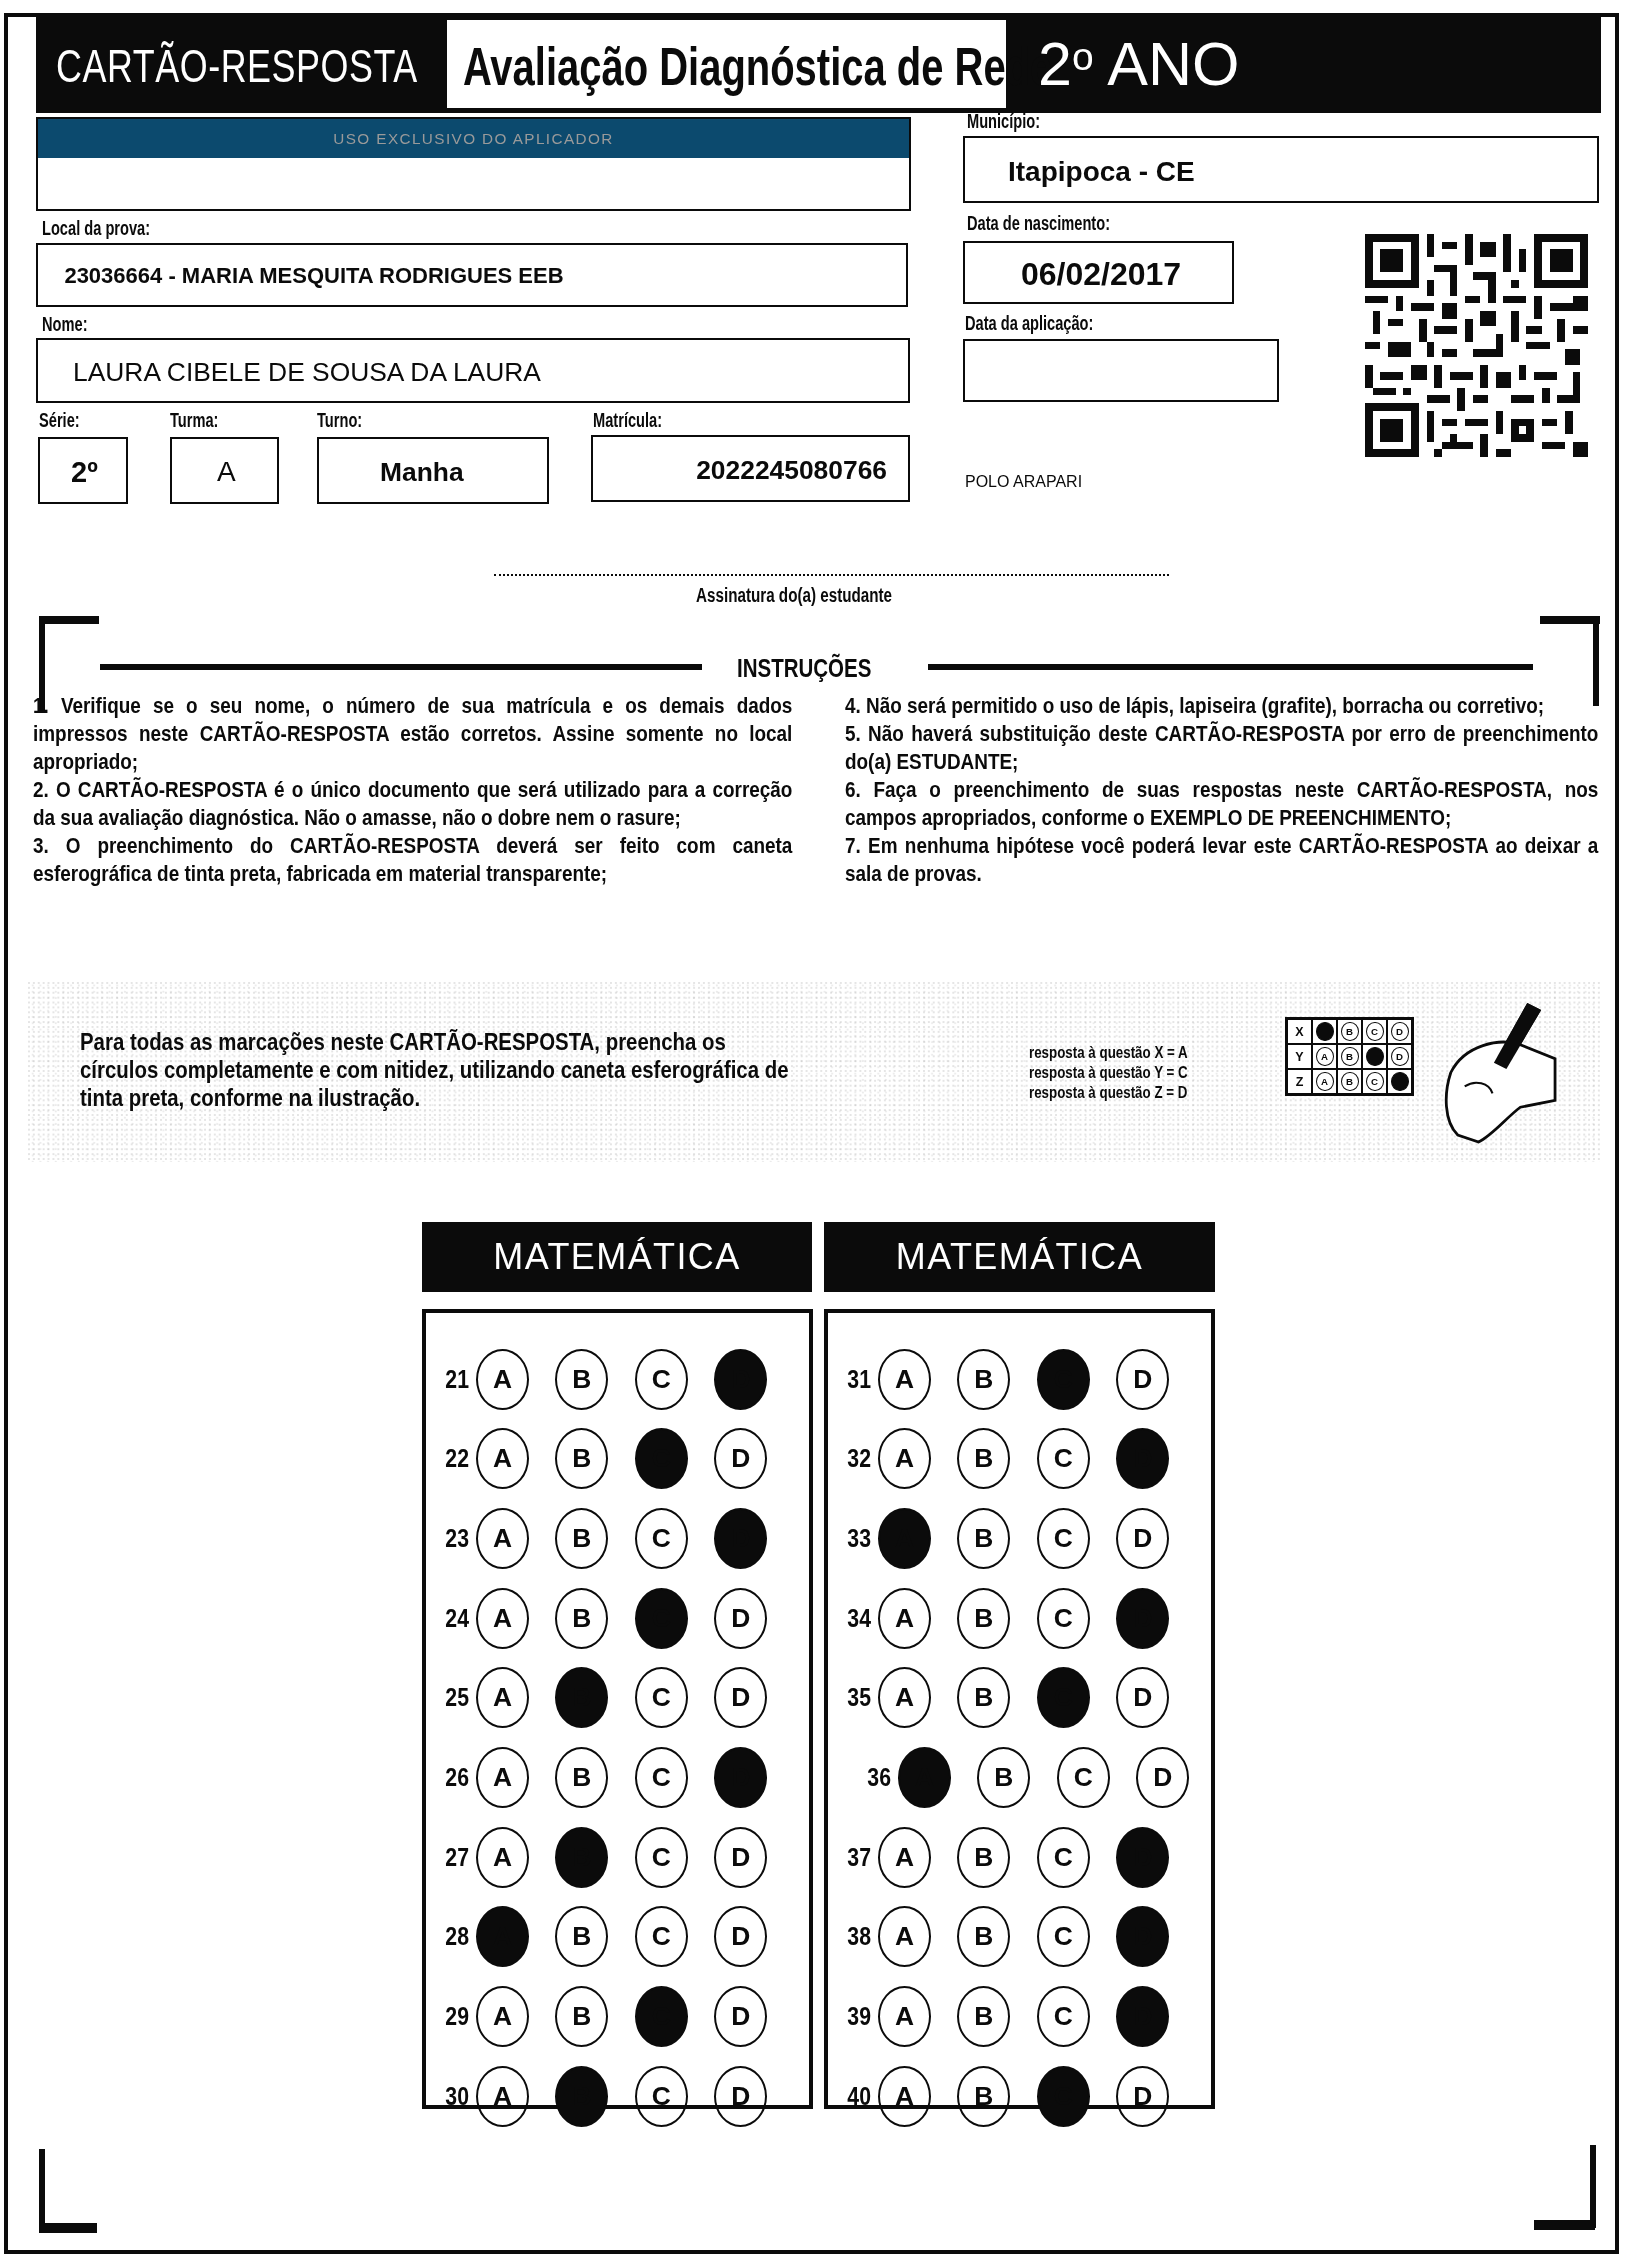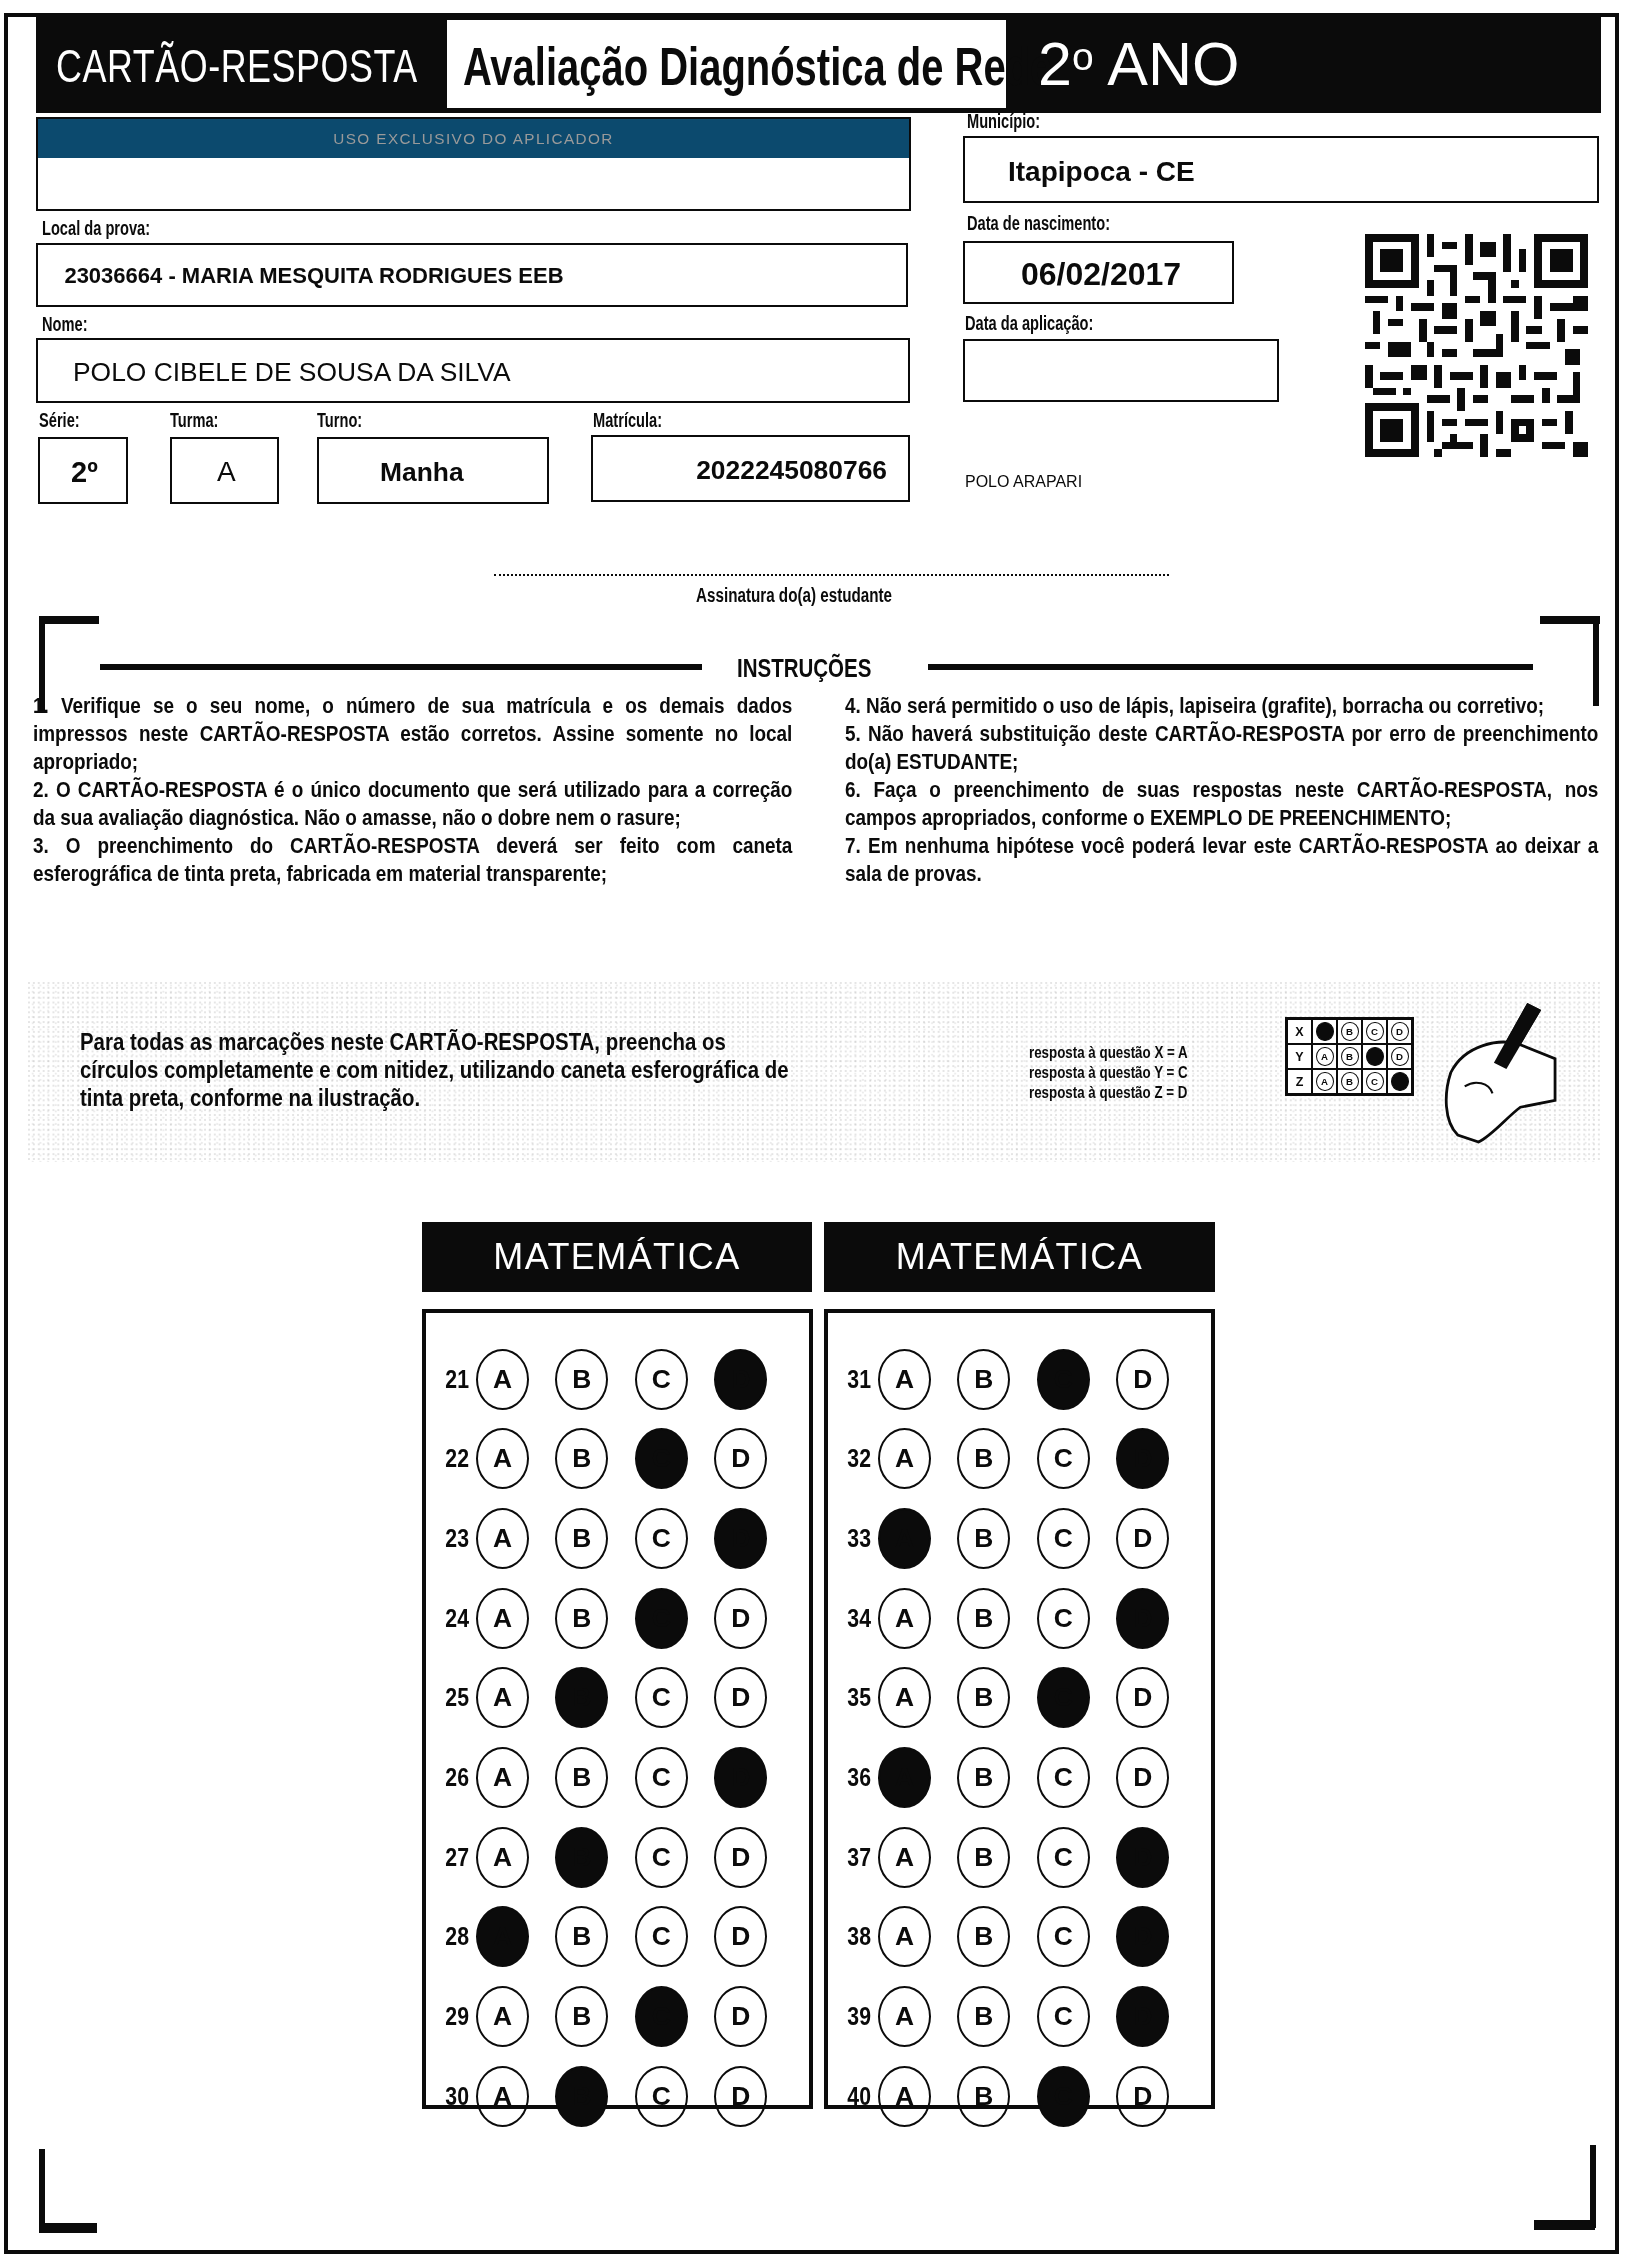--- a/index.html
+++ b/index.html
@@ -64,21 +64,21 @@
   <div class="apl-bar">USO EXCLUSIVO DO APLICADOR</div>
 </div>
 
 <div class="abs lbl" style="left:42px;top:217px;">Local da prova:</div>
 <div class="abs box" style="left:36px;top:243px;width:872px;height:64px;">
   <div class="abs val" style="left:26.4px;top:18px;font-size:22px;">23036664 - MARIA MESQUITA RODRIGUES EEB</div>
 </div>
 
 <div class="abs lbl" style="left:42px;top:313px;">Nome:</div>
 <div class="abs box" style="left:36px;top:338px;width:874px;height:65px;">
-  <div class="abs" style="left:35px;top:16.7px;font-size:26.4px;white-space:nowrap;">POLO CIBELE DE SOUSA DA SILVA</div>
+  <div class="abs" style="left:35px;top:16.7px;font-size:26.4px;white-space:nowrap;">LAURA CIBELE DE SOUSA DA LAURA</div>
 </div>
 
 <div class="abs lbl" style="left:39px;top:409px;">Série:</div>
 <div class="abs box" style="left:38px;top:437px;width:90px;height:67px;">
   <div class="abs val" style="left:31px;top:16.7px;font-size:29px;">2º</div>
 </div>
 
 <div class="abs lbl" style="left:170px;top:409px;">Turma:</div>
 <div class="abs box" style="left:170px;top:437px;width:109px;height:67px;">
   <div class="abs" style="left:45px;top:16.7px;font-size:28px;">A</div>
@@ -383,21 +383,21 @@
       <div class="bub">C</div>
       <div class="bub filled" style="margin-right: 0px;">D</div>
     </div>
     <div class="q-row" style="top: 353px; left: 0px;">
       <div class="q-num">35</div>
       <div class="bub">A</div>
       <div class="bub">B</div>
       <div class="bub filled">C</div>
       <div class="bub" style="margin-right: 0px;">D</div>
     </div>
-    <div class="q-row" style="top: 433px; left: 0px;">
+    <div class="q-row" style="top: 433px; left: 0px; padding-left: 20px;">
       <div class="q-num">36</div>
       <div class="bub filled">A</div>
       <div class="bub">B</div>
       <div class="bub">C</div>
       <div class="bub" style="margin-right: 0px;">D</div>
     </div>
     <div class="q-row" style="top: 513px; left: 0px;">
       <div class="q-num">37</div>
       <div class="bub">A</div>
       <div class="bub">B</div>

